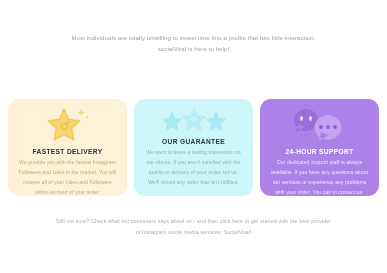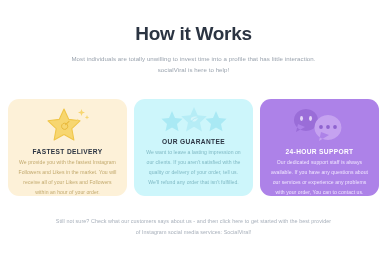--- a/index.html
+++ b/index.html
@@ -112,21 +112,20 @@
     color: #a8b0bb;
     letter-spacing: 0.06px;
   }
 </style>
 </head>
 <body>
 
 <div class="page">
 
   <div class="header">
-    <h1 class="page-title">How it Works</h1>
     <p class="subtitle">Most individuals are totally unwilling to invest time into a profile that has little interaction. socialViral is here to help!</p>
   </div>
 
   <div class="cards">
 
     <div class="card card-yellow">
       <div class="card-icon">
         <svg width="50" height="42" viewBox="0 0 50 42">
           <path d="M21 4 L25.8 14.4 L37 15.8 L28.8 23.6 L30.9 35 L21 29.5 L11.1 35 L13.2 23.6 L5 15.8 L16.2 14.4 Z" fill="#f7d670" stroke="#f0c64a" stroke-width="1.1" stroke-linejoin="round"></path>
           <path d="M21.6 18.2 a3.1 3.1 0 1 0 0.1 0 Z" fill="none" stroke="#e8b93c" stroke-width="1"></path>

